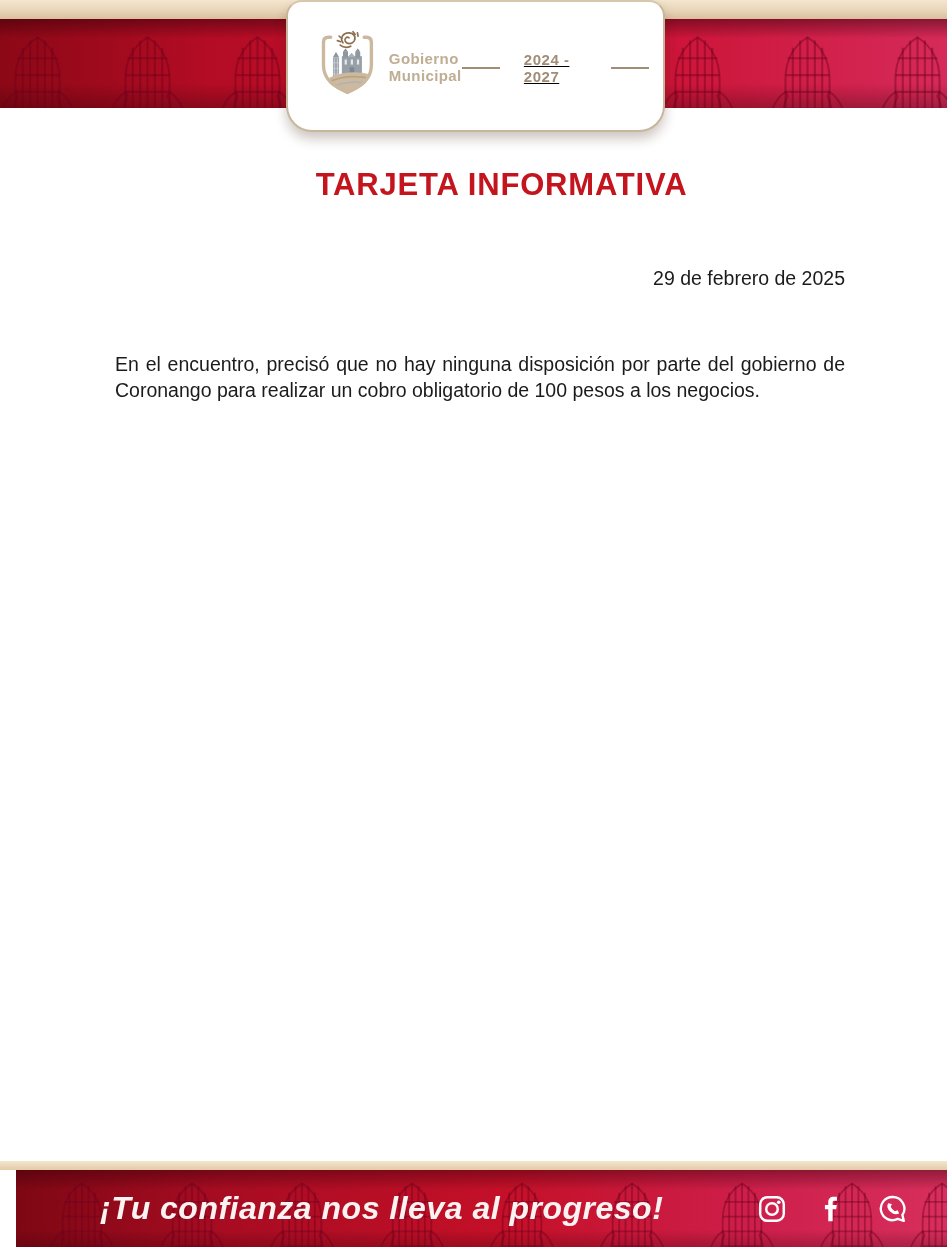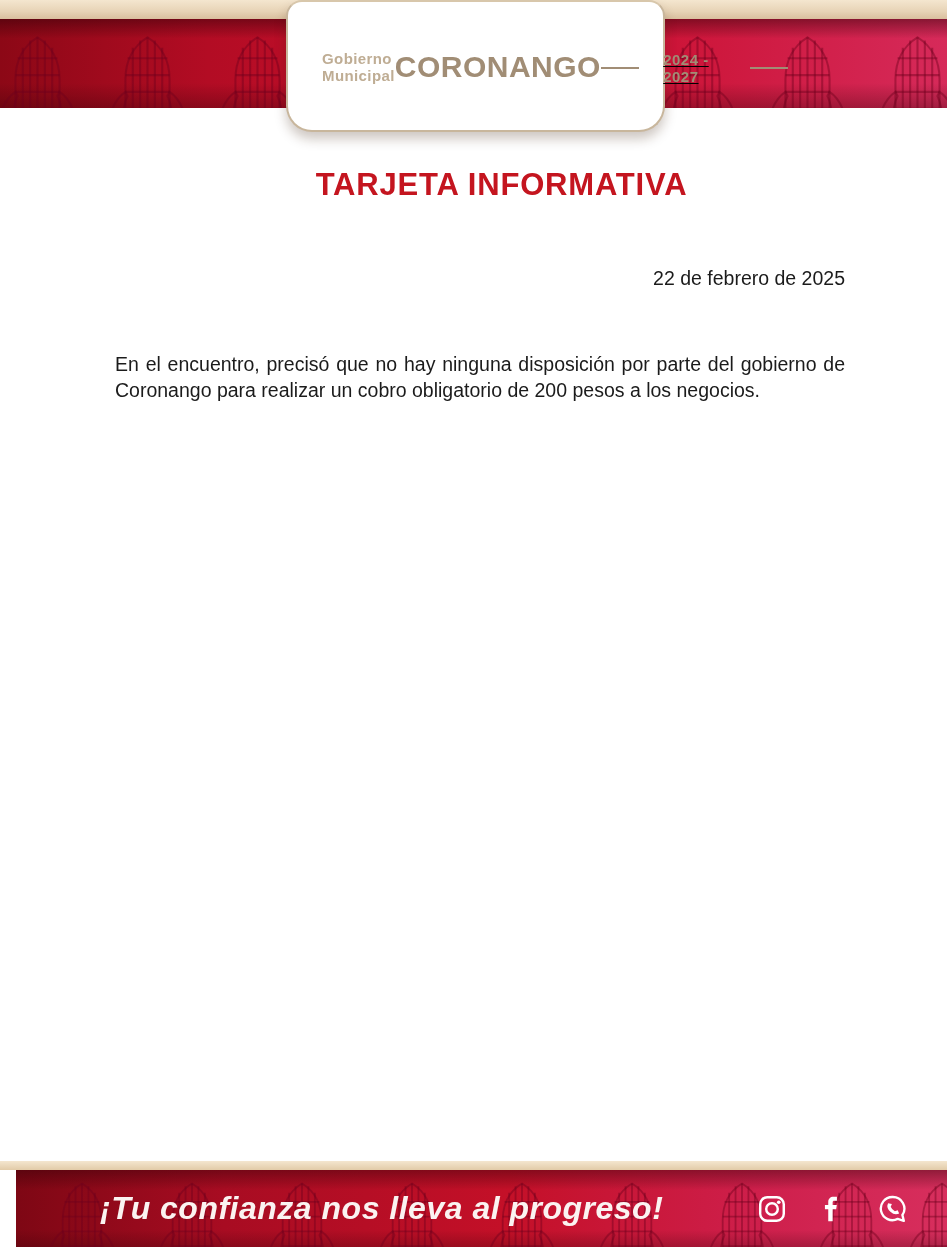--- a/index.html
+++ b/index.html
@@ -124,35 +124,34 @@
 
       <g fill="none" stroke="#8B6F4F" stroke-width="3" stroke-linecap="round">
         <path d="M52,22 C46,14 52,4 62,4 C72,4 76,12 72,19 C68,25 59,25 56,19 C54,14 59,10 63,13"></path>
         <path d="M47,26 C52,30 60,31 66,28"></path>
         <path d="M70,2 L74,7 M78,4 L79,10 M45,10 L50,14 M42,18 L48,20"></path>
       </g>
     </svg>
 
     <div class="logo-text">
       <div class="logo-small">Gobierno Municipal</div>
-      <div class="logo-name">CORONANGO</div>
       <div class="logo-term">
         <span class="rule"></span>
         <span class="yrs">2024 - 2027</span>
         <span class="rule"></span>
       </div>
     </div>
   </div>
 
   <h1 class="doc-title">TARJETA INFORMATIVA</h1>
 
-  <div class="doc-date">22 de febrero de 2025</div>
+  <div class="doc-date">29 de febrero de 2025</div>
 
   <div class="doc-body">
-    <p>En el encuentro, precisó que no hay ninguna disposición por parte del gobierno de Coronango para realizar un cobro obligatorio de 200 pesos a los negocios.</p>
+    <p>En el encuentro, precisó que no hay ninguna disposición por parte del gobierno de Coronango para realizar un cobro obligatorio de 100 pesos a los negocios.</p>
   </div>
 
   <div class="tan-strip-bottom"></div>
 
   <div class="red-band-bottom">
     <svg class="pattern" width="947" height="77" viewBox="0 0 947 77">
       <use href="#corncob" transform="translate(20,8) scale(0.92)"></use>
       <use href="#corncob" transform="translate(130,8) scale(0.92)"></use>
       <use href="#corncob" transform="translate(240,8) scale(0.92)"></use>
       <use href="#corncob" transform="translate(350,8) scale(0.92)"></use>

